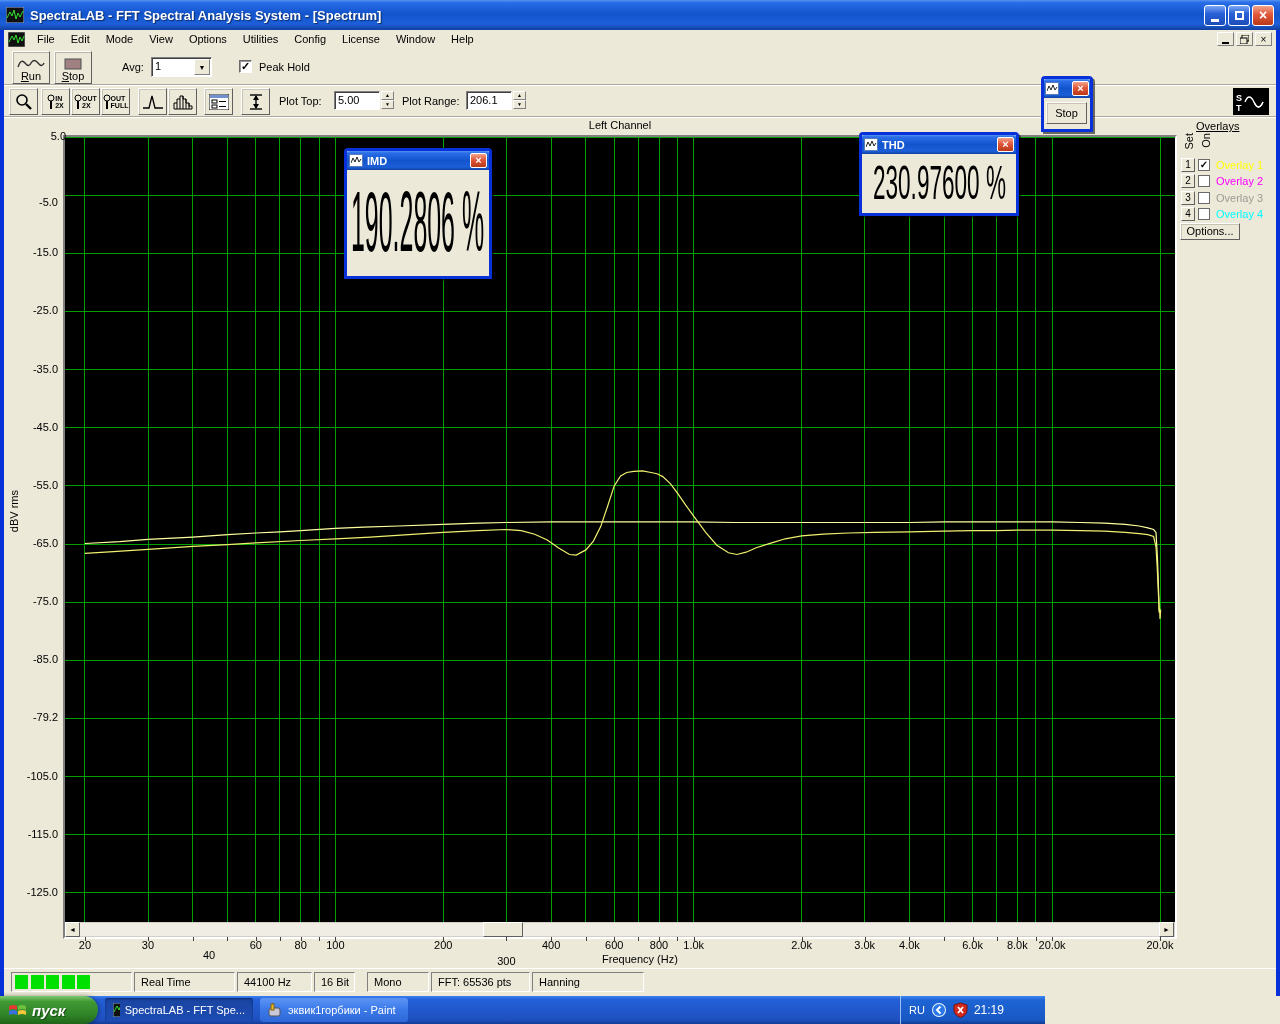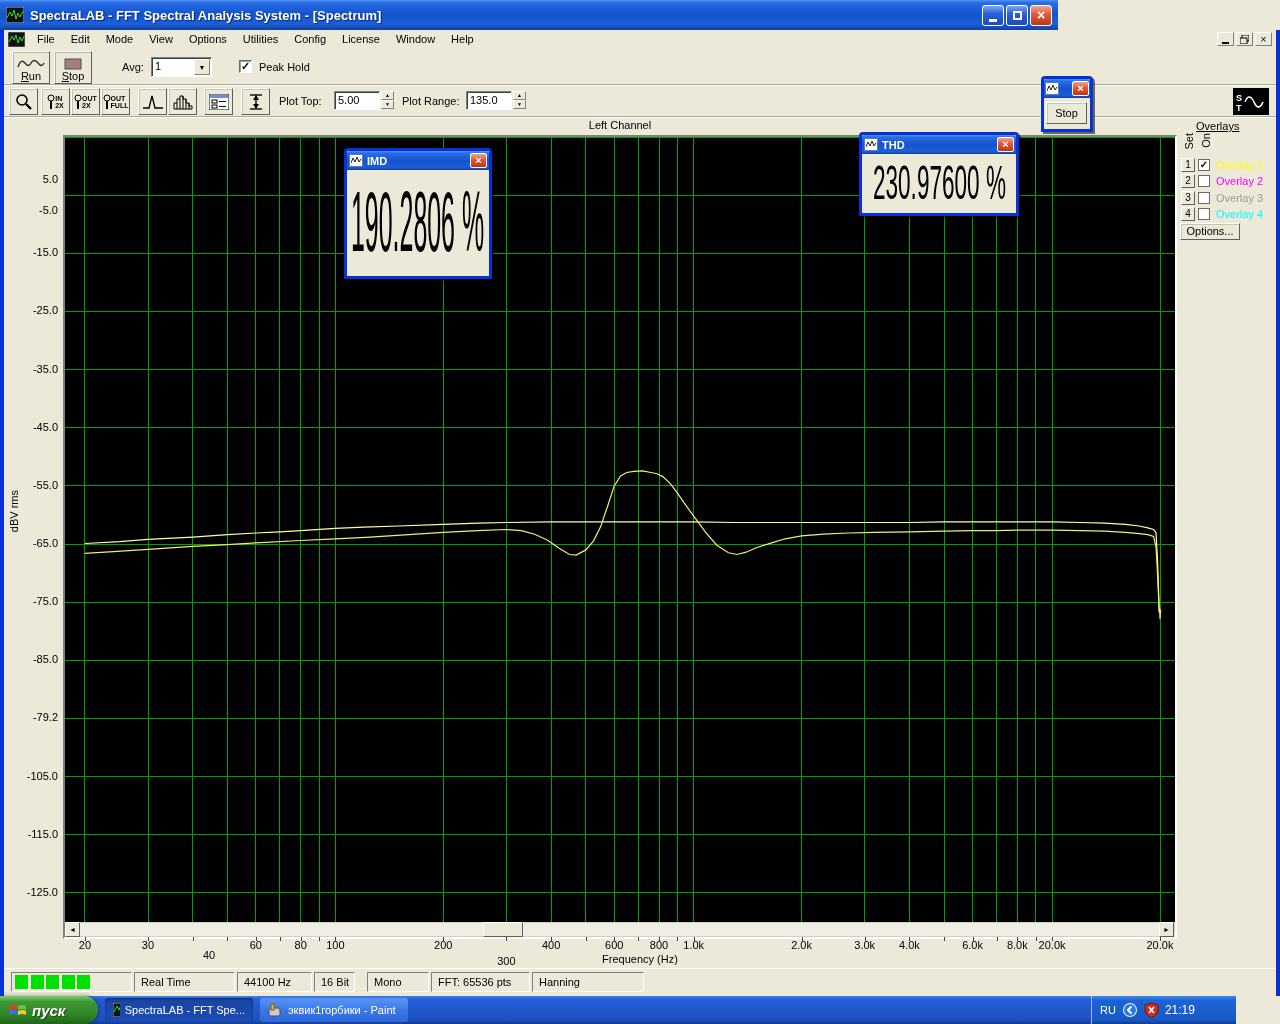--- a/index.html
+++ b/index.html
@@ -2,21 +2,21 @@
 <html><head>
 <meta charset="utf-8">
 <style>
   * { margin:0; padding:0; box-sizing:border-box; }
   html,body { width:1280px; height:1024px; overflow:hidden; }
   body { font-family:"Liberation Sans", sans-serif; font-size:11px; background:#ECE9D8; }
   .abs { position:absolute; }
   #screen { position:relative; width:1280px; height:1024px; background:#ECE9D8; }
 
   
-  #titlebar { left:0; top:0; width:1058px; height:30px;
+  #titlebar { left:0; top:0; width:1280px; height:30px;
     background:linear-gradient(180deg,#5795f2 0%,#2a6ee8 8%,#1254cc 45%,#1c5fd8 80%,#1140a0 100%);
     display:flex; align-items:center; padding:0 6px; }
   #title-text { color:#fff; font-weight:bold; font-size:13px; margin-left:6px;
     text-shadow:1px 1px 1px #0a2a66; flex:1; white-space:nowrap; }
   .winbtn { width:22px; height:21px; border:1px solid #fff; border-radius:3px; margin-left:2px;
     display:flex; align-items:center; justify-content:center; color:#fff; font-weight:bold; }
   .winbtn.blue { background:linear-gradient(180deg,#7ba7f5,#2a61d8 40%,#1c4cb8); }
   .winbtn.red  { background:linear-gradient(180deg,#f2a48c,#e2573a 45%,#b83818); font-size:14px; }
   .glyph-min { width:8px; height:3px; background:#fff; margin-top:10px; }
   .glyph-max { width:9px; height:9px; border:2px solid #fff; }
@@ -102,21 +102,21 @@
     white-space:nowrap; color:#000; }
 
   
   #statusbar { left:4px; top:968px; width:1272px; height:28px; background:#ECE9D8;
     border-top:1px solid #fff; }
   .st-panel { position:absolute; top:3px; height:20px; border:1px solid;
     border-color:#808080 #fff #fff #808080; padding:3px 6px; font-size:11px; white-space:nowrap; }
   .pblock { position:absolute; top:2px; width:13px; height:14px; background:#00E000; }
 
   
-  #taskbar { left:0; top:996px; width:1236px; height:28px;
+  #taskbar { left:0; top:996px; width:1045px; height:28px;
     background:linear-gradient(180deg,#3c81f3 0%,#2460d8 12%,#1f50c0 85%,#123c96 100%); }
   #startbtn { left:0; top:0; width:98px; height:28px; border-radius:0 14px 14px 0;
     background:linear-gradient(180deg,#7ec86e 0%,#3f9a34 20%,#2e8226 70%,#1e6418 100%);
     display:flex; align-items:center; padding-left:8px; gap:5px;
     box-shadow:1px 0 4px rgba(0,0,0,.4); }
   #startbtn span { color:#fff; font-weight:bold; font-style:italic; font-size:15px;
     text-shadow:1px 1px 1px #1a4a14; }
   .task { position:absolute; top:2px; height:24px; border-radius:3px; display:flex;
     align-items:center; gap:5px; padding:0 8px; color:#fff; font-size:11px; white-space:nowrap; overflow:hidden; }
   .task.active { background:linear-gradient(180deg,#1a44a0,#1c4cb4); box-shadow:0 1px 2px #0a2a70 inset; }
@@ -264,21 +264,21 @@
           <polygon points="9,16 6,11 12,11" fill="#000"></polygon>
       </svg>
     </div>
     <span class="abs" style="left:275px;top:9px">Plot Top:</span>
     <div class="field" style="left:330px;top:5px;width:46px;height:19px">5.00</div>
     <div class="spinner" style="left:377px;top:5px">
       <div class="spin">▲</div>
       <div class="spin">▼</div>
     </div>
     <span class="abs" style="left:398px;top:9px">Plot Range:</span>
-    <div class="field" style="left:462px;top:5px;width:46px;height:19px">135.0</div>
+    <div class="field" style="left:462px;top:5px;width:46px;height:19px">206.1</div>
     <div class="spinner" style="left:509px;top:5px">
       <div class="spin">▲</div>
       <div class="spin">▼</div>
     </div>
     <div class="abs" style="left:1229px;top:2px;width:36px;height:27px;background:#000;display:flex;align-items:center;justify-content:center">
       <svg width="32" height="22">
         <text x="1" y="10" fill="#fff" font-size="9" font-weight="bold" font-family="Liberation Sans, sans-serif">S</text>
         <text x="1" y="20" fill="#fff" font-size="9" font-weight="bold" font-family="Liberation Sans, sans-serif">T</text>
         <path d="M10,11 Q14,1 19,11 T28,11" fill="none" stroke="#fff" stroke-width="1.3"></path>
         <path d="M19,11 Q23,21 28,11" fill="none" stroke="#fff" stroke-width="1.3"></path>
@@ -331,22 +331,22 @@
       <line x1="0" y1="465.2" x2="1110" y2="465.2" stroke="#00A000"></line>
       <line x1="0" y1="523.3" x2="1110" y2="523.3" stroke="#00A000"></line>
       <line x1="0" y1="581.5" x2="1110" y2="581.5" stroke="#00A000"></line>
       <line x1="0" y1="639.6" x2="1110" y2="639.6" stroke="#00A000"></line>
       <line x1="0" y1="697.8" x2="1110" y2="697.8" stroke="#00A000"></line>
       <line x1="0" y1="755.9" x2="1110" y2="755.9" stroke="#00A000"></line>
       <polyline points="19.9,406.5 54.6,404.7 83.0,402.4 127.8,400.1 162.5,397.7 190.9,396.0 214.9,394.8 235.6,393.7 270.4,391.3 298.7,390.2 333.5,389.0 378.2,387.3 413.0,386.1 441.4,385.5 486.1,384.9 520.9,384.9 549.2,384.9 594.0,384.9 628.7,384.9 669.6,385.5 701.9,385.5 736.6,385.5 771.3,385.5 799.7,385.5 844.5,385.5 879.2,384.9 907.6,384.9 952.4,384.9 987.1,384.9 1015.5,385.5 1039.4,386.1 1060.2,387.3 1074.2,389.0 1082.8,390.8 1088.6,392.5 1091.0,395.4 1092.6,424.5 1093.8,459.4 1094.2,473.9" fill="none" stroke="#FFFFA0" stroke-width="1.2" shape-rendering="auto"></polyline>
       <polyline points="19.9,416.3 48.3,414.6 83.0,412.3 127.8,409.4 162.5,407.6 190.9,405.9 235.6,403.5 270.4,401.8 305.1,400.1 343.5,397.7 378.2,395.4 413.0,393.7 441.4,392.5 456.2,393.7 469.7,397.2 482.2,403.0 493.7,411.1 504.5,417.5 511.2,418.1 520.9,412.9 528.4,404.1 535.7,389.6 542.6,369.2 549.2,348.9 555.6,339.0 561.7,335.5 568.7,334.4 577.6,333.8 586.0,335.5 592.0,336.7 597.8,339.6 605.3,346.6 612.3,355.9 620.7,368.1 628.7,379.1 640.7,395.4 651.8,408.2 663.5,415.8 671.9,417.5 681.1,415.2 691.8,410.5 706.7,405.9 720.2,401.8 736.6,398.9 758.4,397.2 783.3,396.0 809.7,395.4 844.5,394.8 879.2,394.2 907.6,393.7 931.6,393.7 952.4,393.1 970.7,393.1 987.1,393.1 1015.5,393.7 1039.4,394.2 1060.2,395.4 1074.2,396.6 1082.8,397.7 1088.6,399.5 1091.0,409.9 1092.2,430.3 1093.4,456.5 1094.2,475.7 1094.6,470.4 1095.0,482.0 1095.7,472.7" fill="none" stroke="#F0F070" stroke-width="1.2" shape-rendering="auto"></polyline>
     </svg>
   <div id="ylabels">
-      <div class="abs y-label" style="left: 2px; top: 130px; margin-top: 43px;">5.0</div>
-      <div class="abs y-label" style="left: 2px; top: 204px;">-5.0</div>
+      <div class="abs y-label" style="left: 10px; top: 130px;">5.0</div>
+      <div class="abs y-label" style="left: 2px; top: 196px;">-5.0</div>
       <div class="abs y-label" style="left: 2px; top: 246.296px;">-15.0</div>
       <div class="abs y-label" style="left: 2px; top: 304.444px;">-25.0</div>
       <div class="abs y-label" style="left: 2px; top: 362.593px;">-35.0</div>
       <div class="abs y-label" style="left: 2px; top: 420.741px;">-45.0</div>
       <div class="abs y-label" style="left: 2px; top: 478.889px;">-55.0</div>
       <div class="abs y-label" style="left: 2px; top: 537.037px;">-65.0</div>
       <div class="abs y-label" style="left: 2px; top: 595.185px;">-75.0</div>
       <div class="abs y-label" style="left: 2px; top: 653.333px;">-85.0</div>
       <div class="abs y-label" style="left: 2px; top: 711.481px;">-79.2</div>
       <div class="abs y-label" style="left: 2px; top: 769.63px;">-105.0</div>

